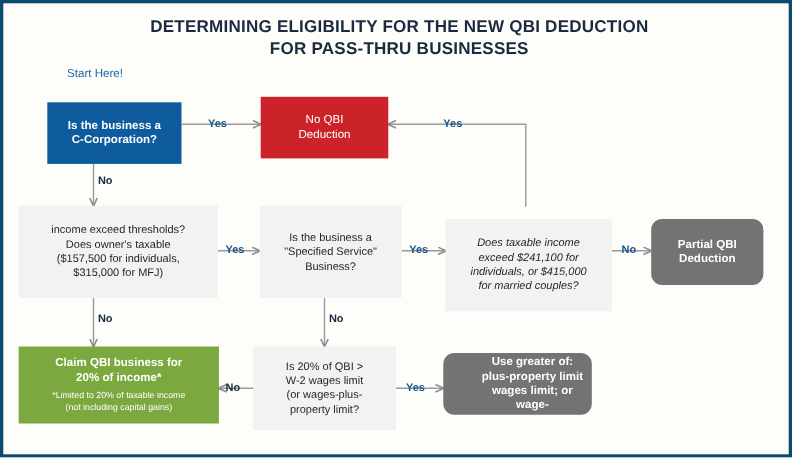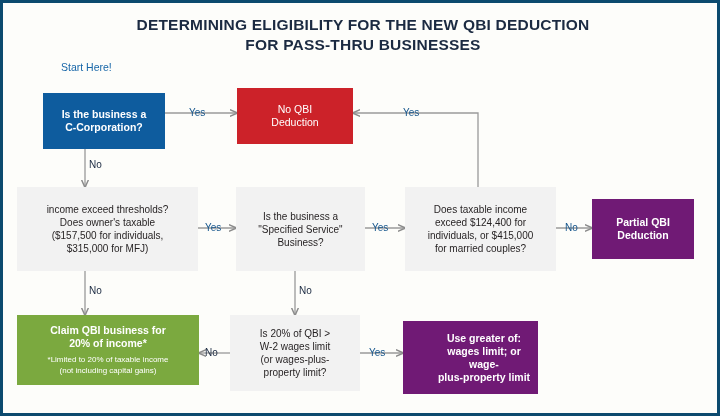--- a/index.html
+++ b/index.html
@@ -59,24 +59,25 @@
     font-weight: bold;
     font-size: 10.5px;
   }
   .box-red {
     background: #cc2229;
     color: #ffffff;
     font-weight: normal;
     font-size: 10.5px;
   }
   .box-blue-light {
-    background: #701a75;
-    color: #ffffff;
-    font-weight: bold;
-    font-size: 10.5px;
+    background: #737373;
+    color: #ffffff;
+    font-weight: bold;
+    font-size: 10.5px;
+    border-radius: 10px;
   }
   .box-green {
     background: #7ba93f;
     color: #ffffff;
     font-weight: bold;
     font-size: 10.5px;
   }
   .box-gray {
     background: #f2f2f2;
     color: #231f20;
@@ -86,21 +87,21 @@
   .footnote {
     font-size: 8px;
     line-height: 11px;
     margin-top: 4px;
     font-weight: normal;
   }
 
   .edge-label {
     position: absolute;
     color: #15558c;
-    font-weight: normal;
+    font-weight: bold;
     font-size: 10px;
     white-space: nowrap;
   }
   .edge-label.dark { color: #1b2a41; }
 
   .credit {
     position: absolute;
     right: 10px;
     bottom: 6px;
     font-size: 8.5px;
@@ -184,23 +185,23 @@
     <span class="line">($157,500 for individuals,</span>
     <span class="line">$315,000 for MFJ)</span>
   </div>
 
   <div class="box box-gray" style="left:233px; top:184px; width:129px; height:84px;">
     <span class="line">Is the business a</span>
     <span class="line">"Specified Service"</span>
     <span class="line">Business?</span>
   </div>
 
-  <div class="box box-gray" style="left:402px; top:184px; width:151px; height:84px;">
+  <div class="box box-gray" style="left:402px; top:196px; width:151px; height:84px;font-style:italic;">
     <span class="line">Does taxable income</span>
-    <span class="line">exceed $124,400 for</span>
+    <span class="line">exceed $241,100 for</span>
     <span class="line">individuals, or $415,000</span>
     <span class="line">for married couples?</span>
   </div>
 
   <div class="box box-blue-light" style="left:589px; top:196px; width:102px; height:60px;">
     <span class="line">Partial QBI</span>
     <span class="line">Deduction</span>
   </div>
 
   <div class="edge-label" style="left:202px; top:219px;">Yes</div>
@@ -216,23 +217,23 @@
     <span class="footnote" style="margin-top:0;text-align:right;">(not including capital gains)</span>
   </div>
 
   <div class="box box-gray" style="left:227px; top:312px; width:130px; height:76px;text-align:right;">
     <span class="line">Is 20% of QBI &gt;</span>
     <span class="line">W-2 wages limit</span>
     <span class="line">(or wages-plus-</span>
     <span class="line">property limit?</span>
   </div>
 
-  <div class="box box-blue-light" style="left:400px; top:318px; width:135px; height:73px;padding-left:33px;">
+  <div class="box box-blue-light" style="left:400px; top:318px; width:135px; height:56px;padding-left:33px;">
     <span class="line">Use greater of:</span>
+    <span class="line">plus-property limit</span>
     <span class="line">wages limit; or wage-</span>
-    <span class="line">plus-property limit</span>
   </div>
 
   <div class="edge-label dark" style="left:202px; top:344px;">No</div>
   <div class="edge-label" style="left:366px; top:344px;">Yes</div>
 
 
 </div>
 
 </body></html>

